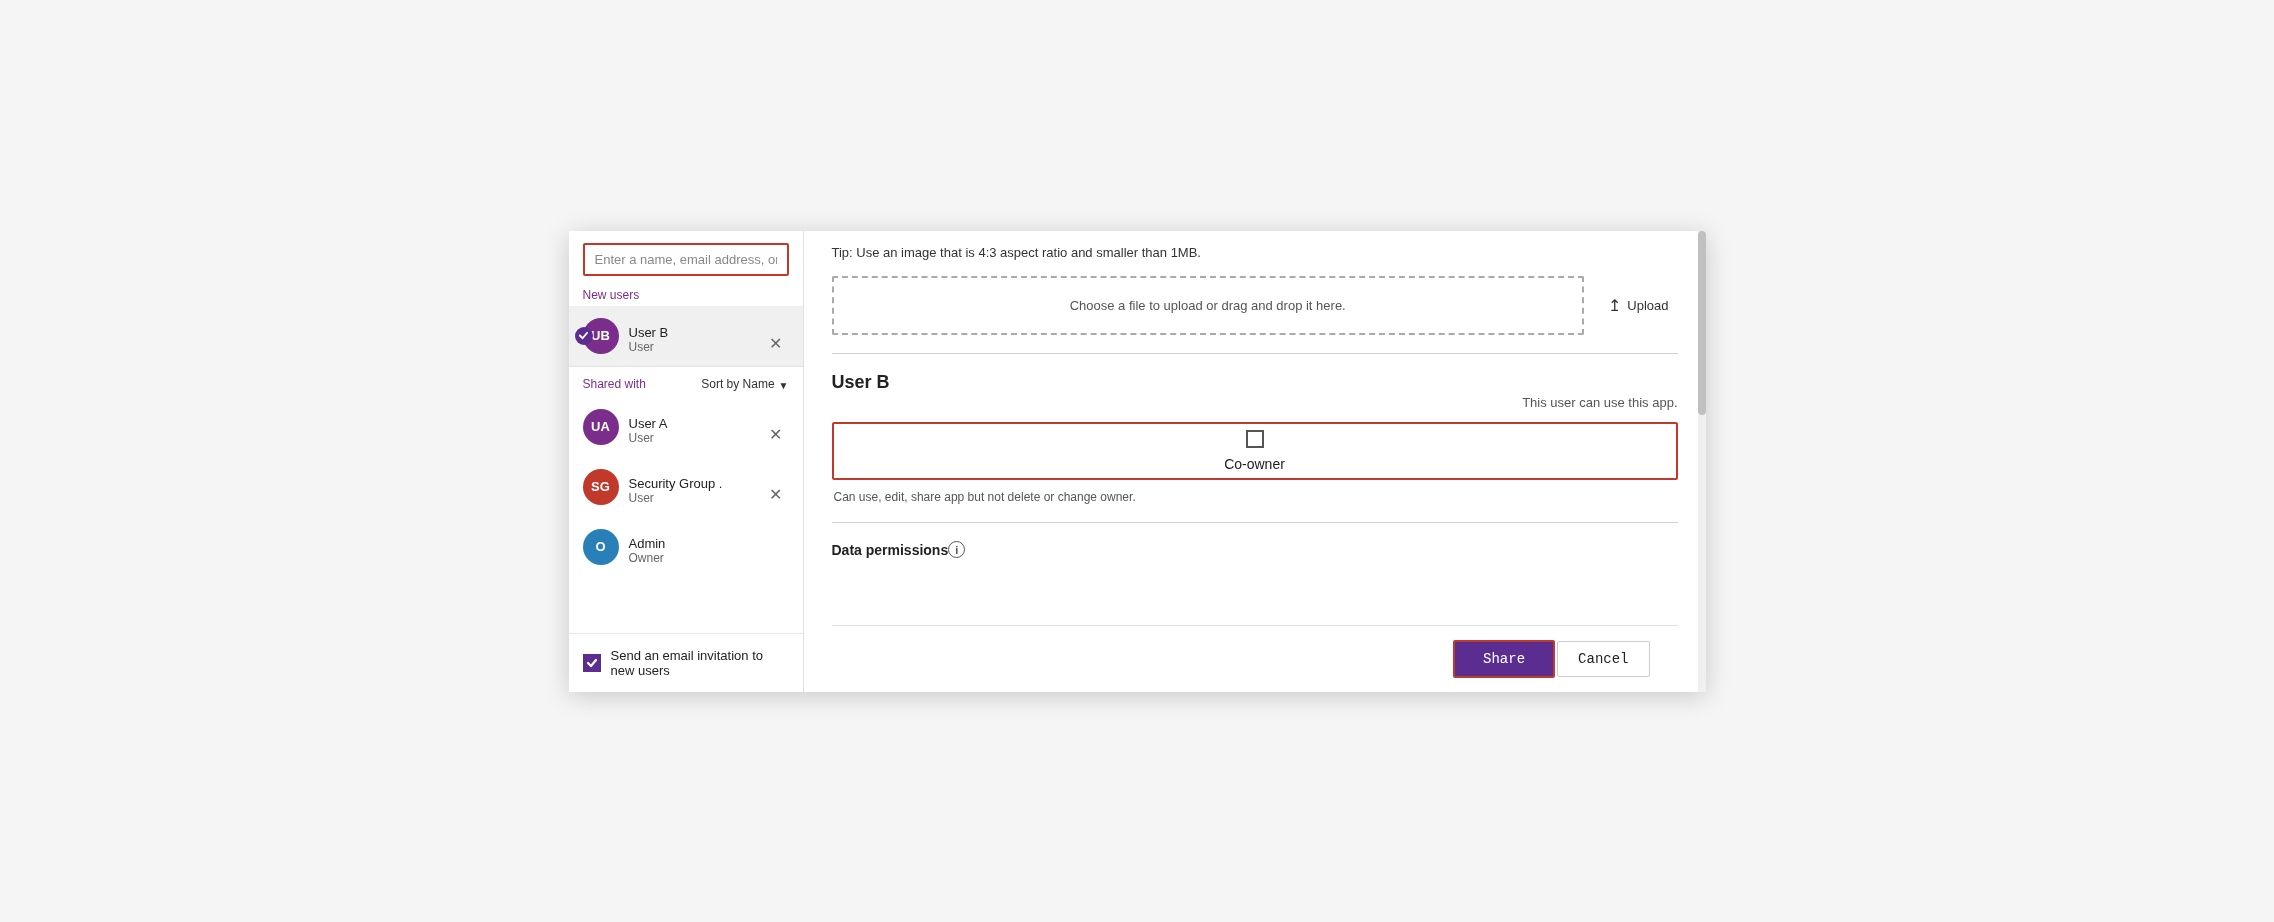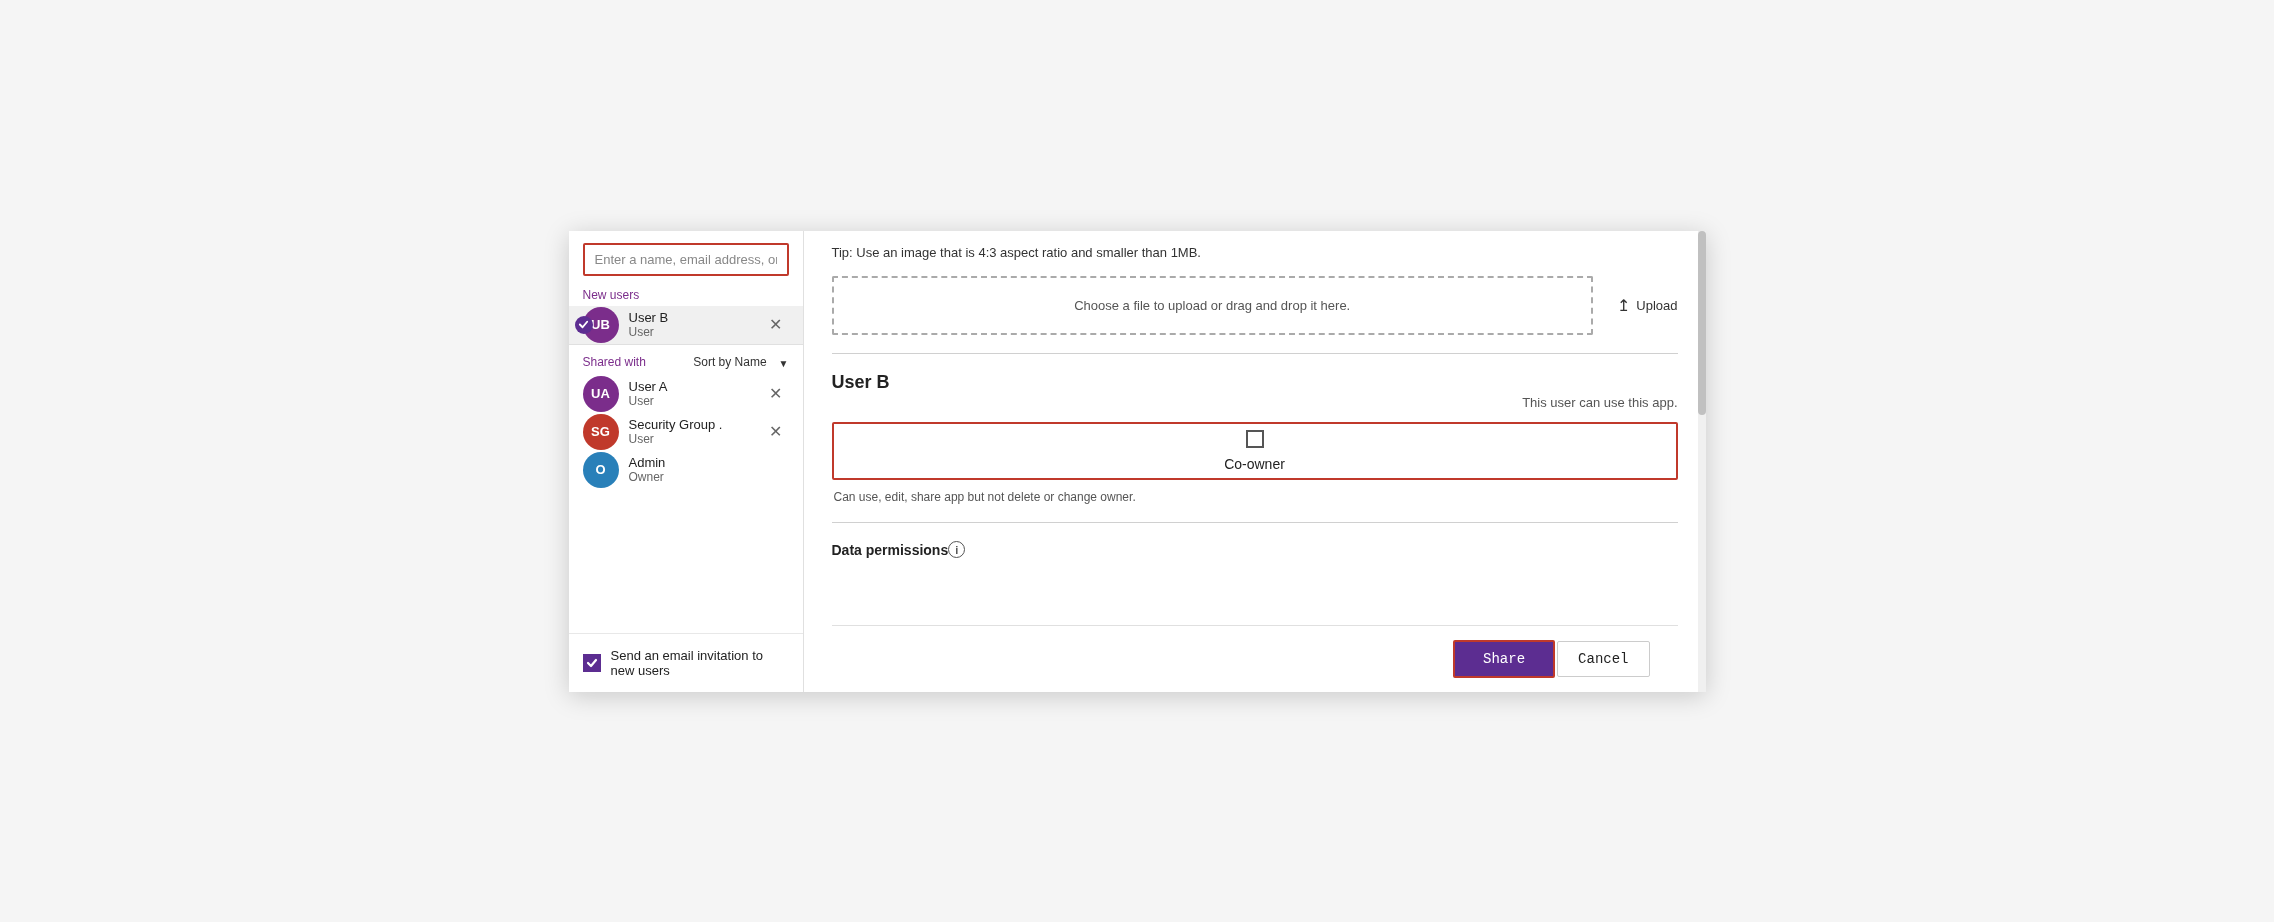--- a/index.html
+++ b/index.html
@@ -44,22 +44,22 @@
     }
     .search-box::placeholder { color: #888; }
     .new-users-label {
       font-size: 12px;
       color: #7b2d8b;
       padding: 4px 14px 4px 14px;
       font-weight: 500;
     }
     .user-item {
       display: flex;
-      align-items: center;
-      padding: 1px 14px;
+      align-items: flex-end;
+      padding: 12px 14px;
       position: relative;
       cursor: pointer;
     }
     .user-item.selected {
       background: #f0f0f0;
     }
     .check-icon {
       position: absolute;
       left: 6px;
       top: 50%;
@@ -105,21 +105,21 @@
       padding: 10px 14px 6px 14px;
     }
     .shared-with-label {
       font-size: 12px;
       color: #7b2d8b;
       font-weight: 500;
     }
     .sort-btn {
       display: flex;
       align-items: flex-end;
-      gap: 12px;
+      gap: 4px;
       font-size: 12px;
       color: #333;
       background: none;
       border: none;
       cursor: pointer;
       font-family: inherit;
     }
     .sort-btn .chevron { font-size: 10px; }
     .email-invite-row {
       display: flex;
@@ -155,21 +155,21 @@
     .tip-text {
       font-size: 13px;
       color: #333;
       padding-top: 12px;
       line-height: 1.5;
     }
     .upload-zone-row {
       display: flex;
       align-items: center;
       gap: 24px;
-      margin: 14px 0 0 0;
+      margin: 14px 9px 0 0;
       justify-content: center;
     }
     .upload-zone {
       flex: 1;
       border: 2px dashed #aaa;
       border-radius: 2px;
       padding: 20px 0;
       text-align: center;
       font-size: 13px;
       color: #555;

